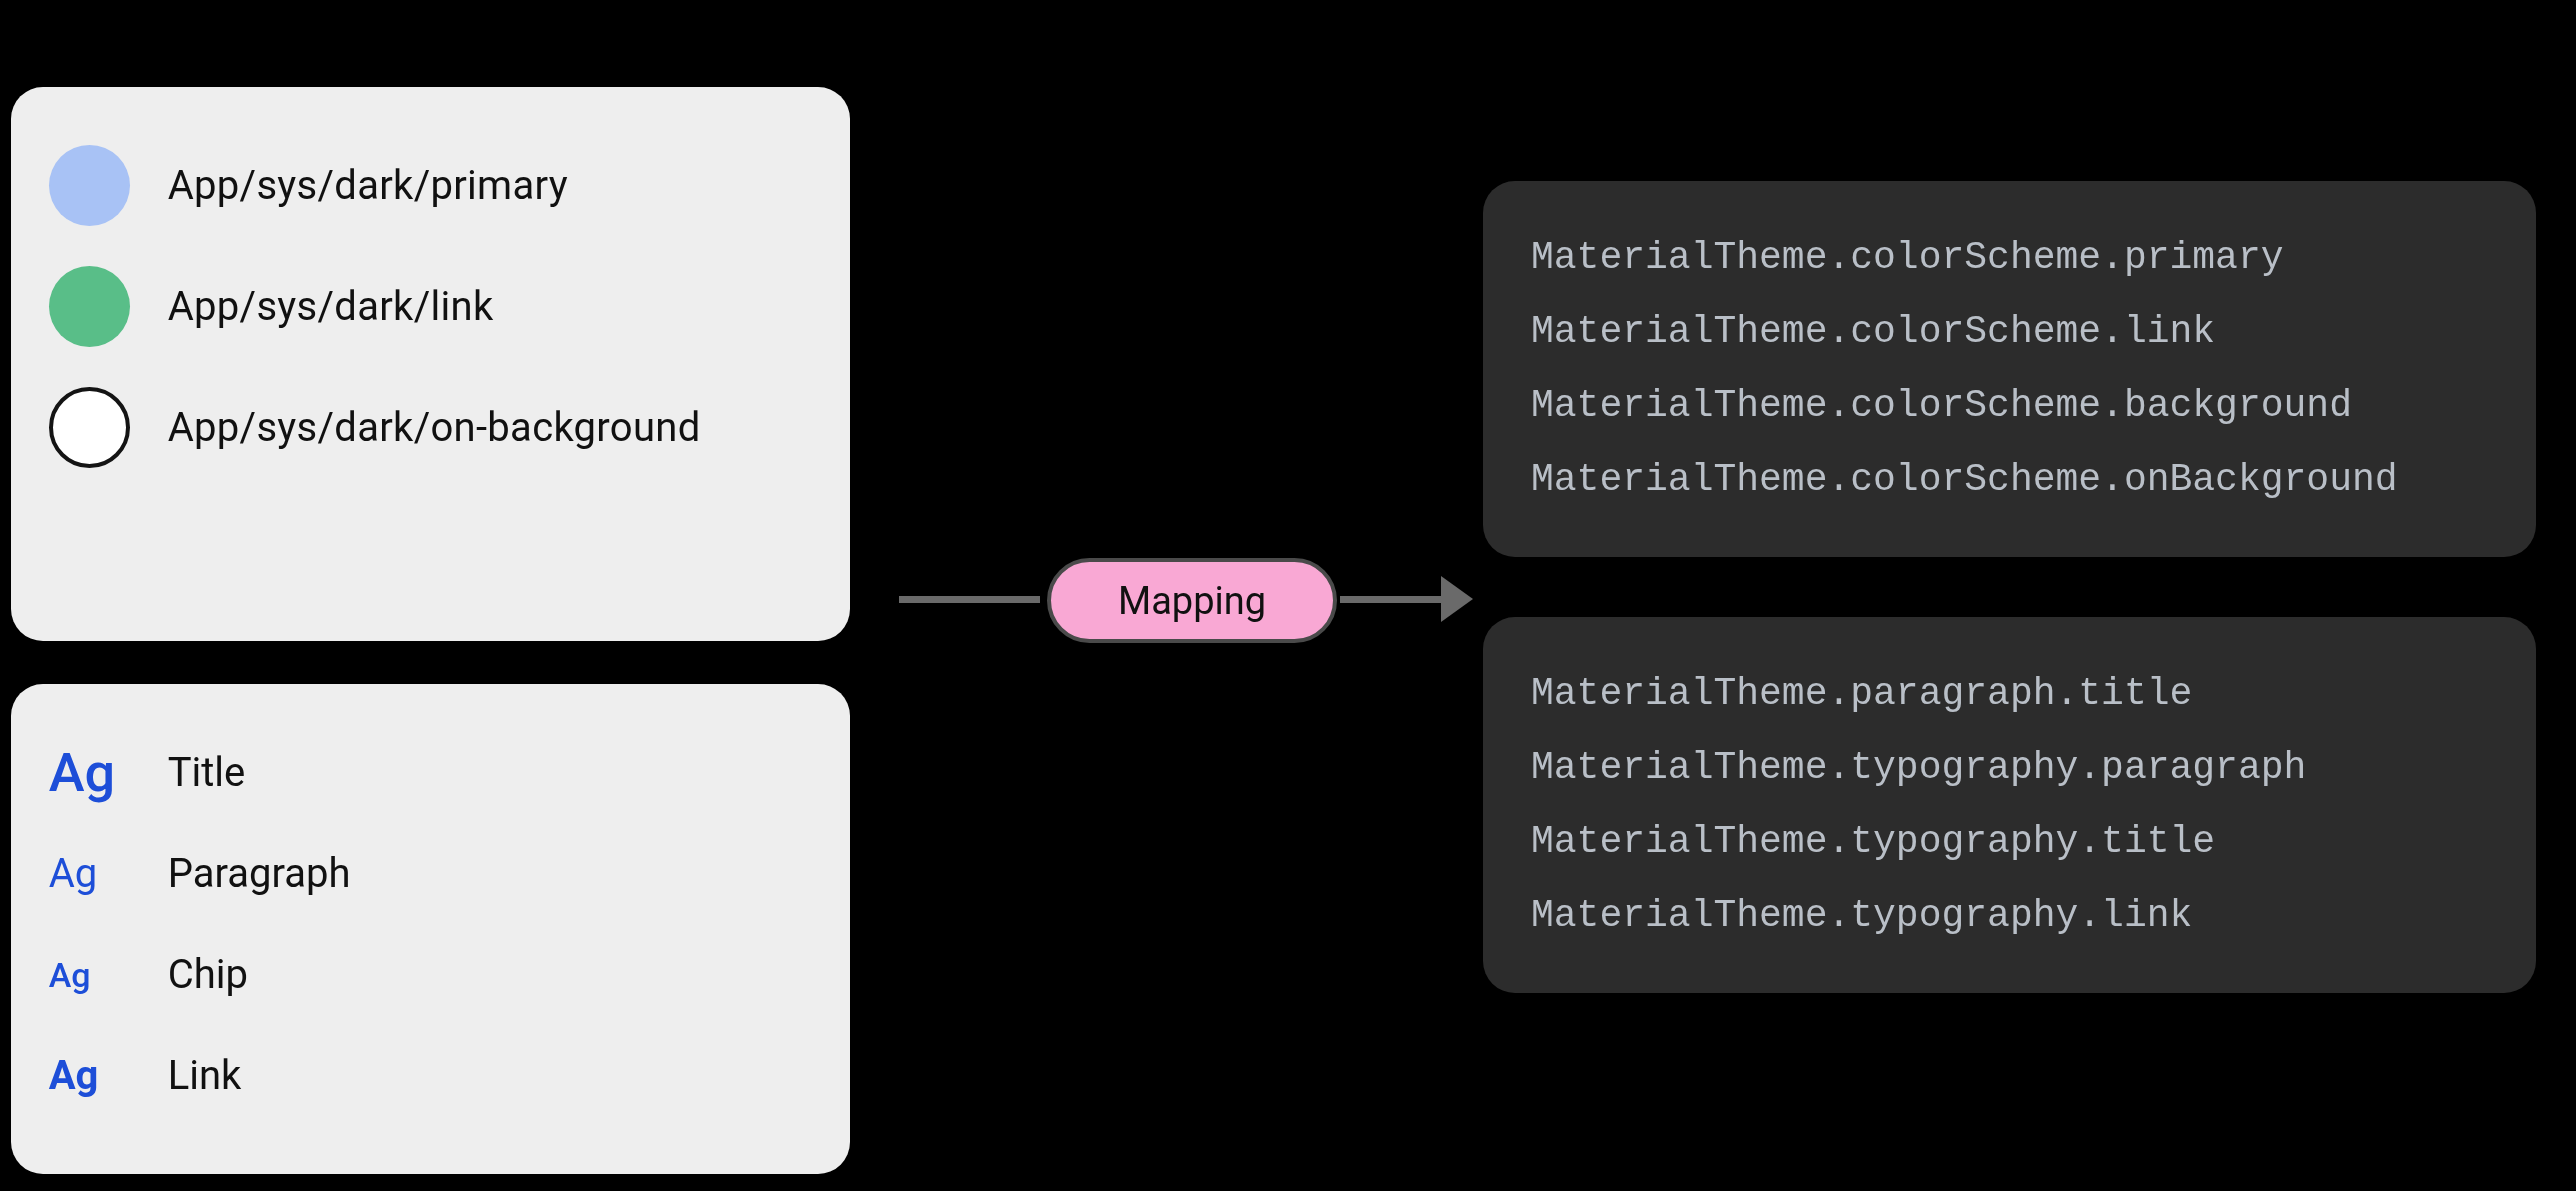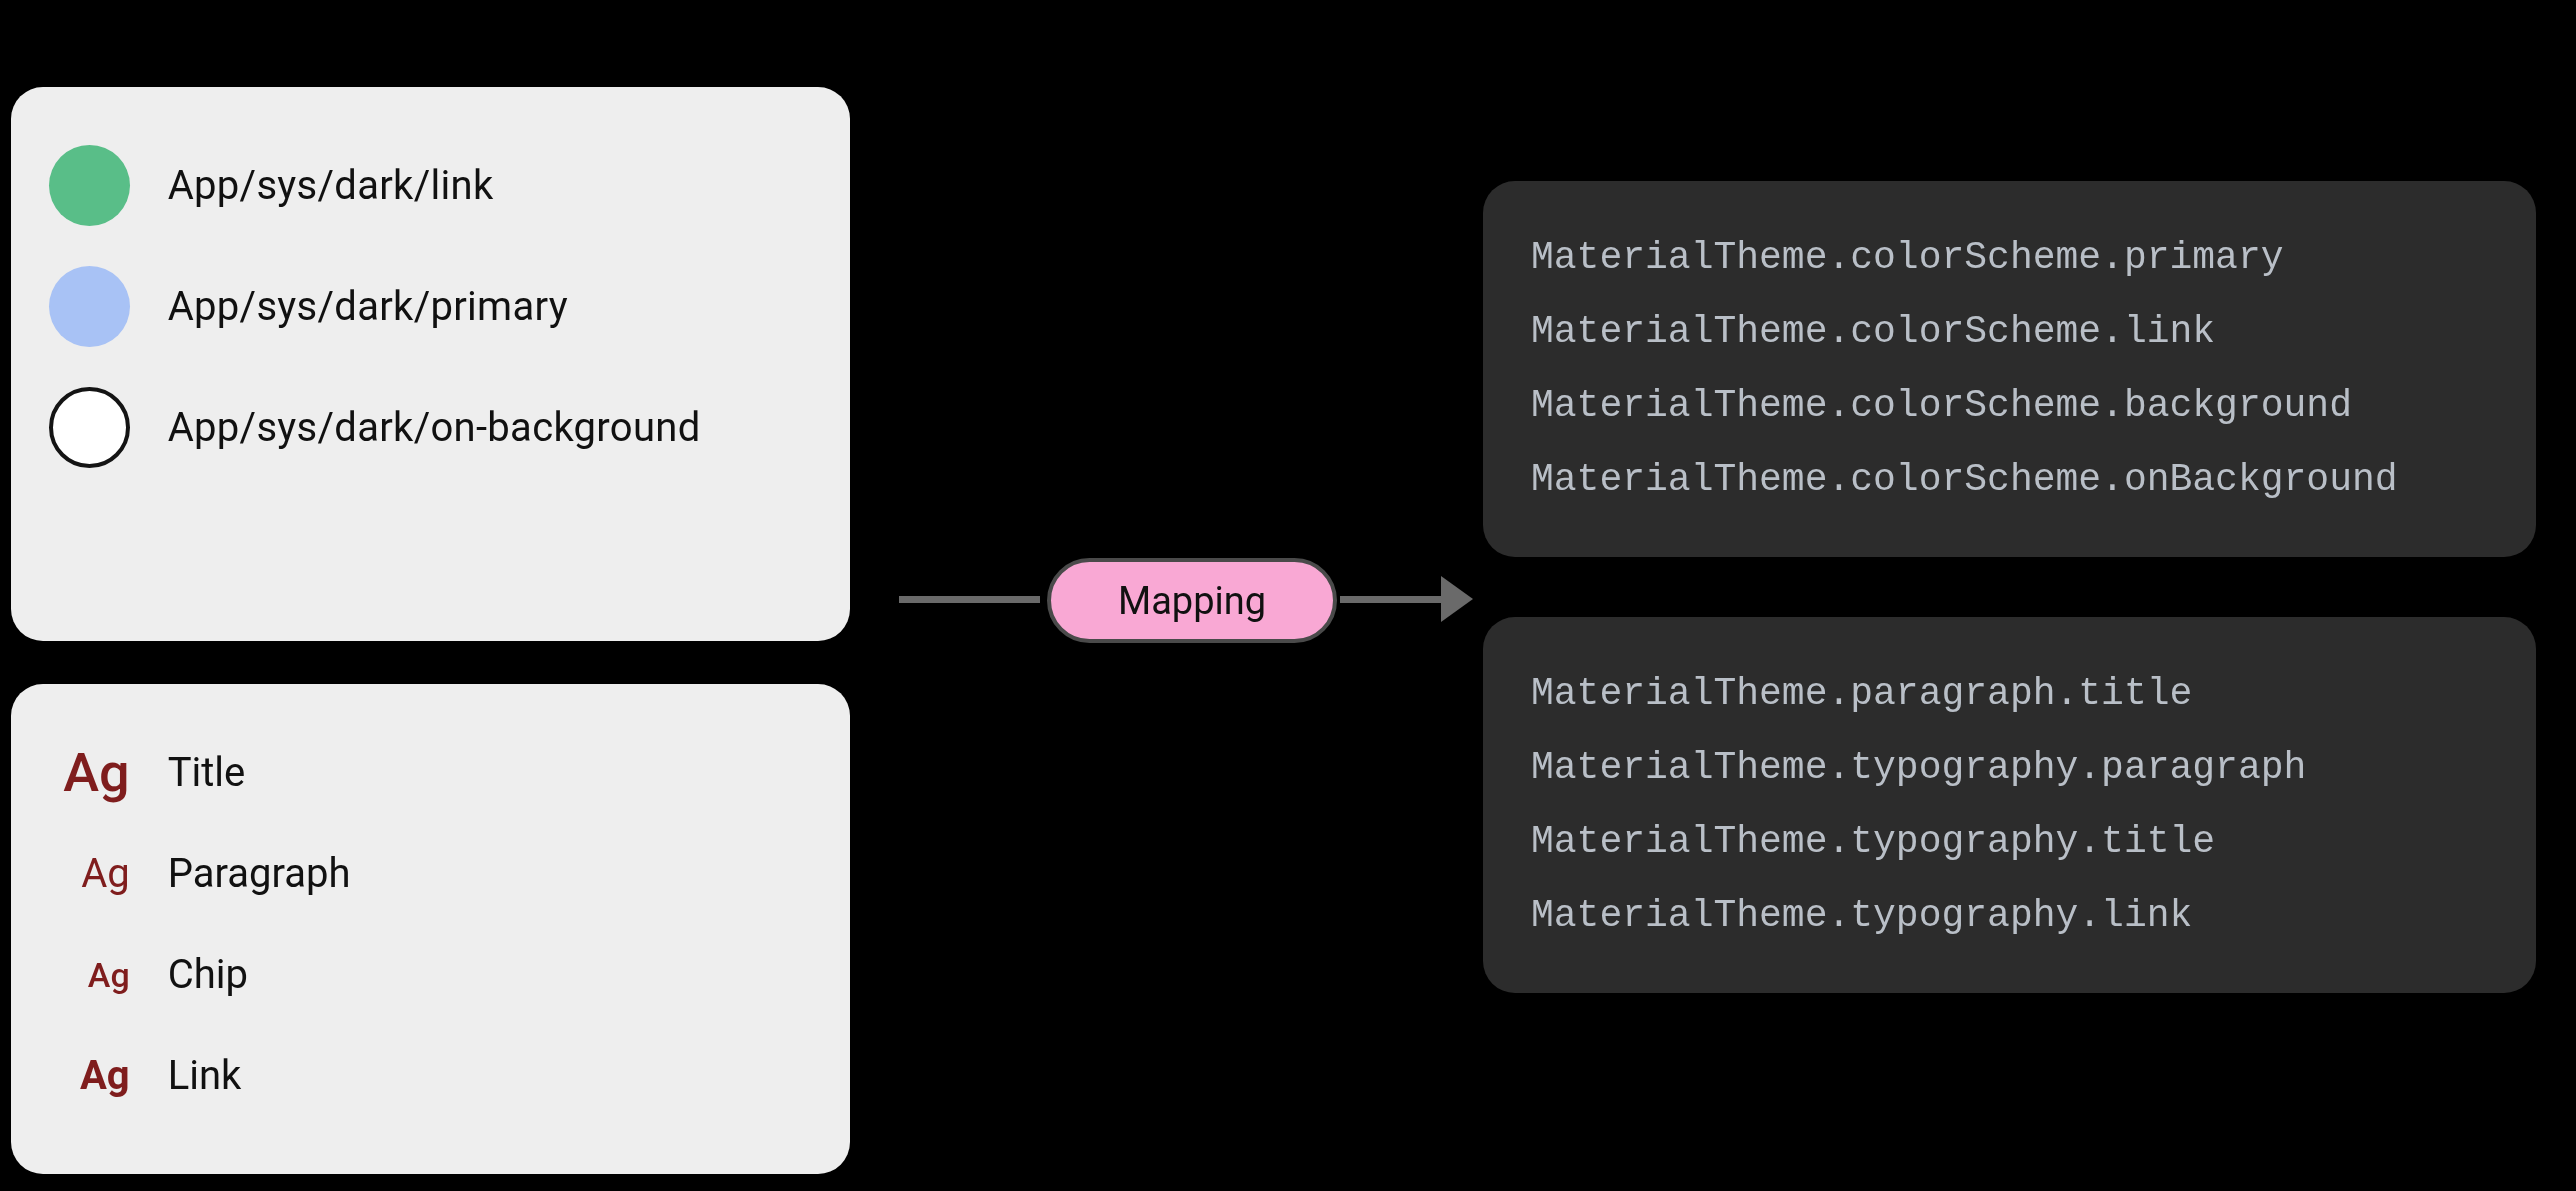--- a/index.html
+++ b/index.html
@@ -52,22 +52,22 @@
   }
 
   .type-row {
     display: flex;
     align-items: center;
     gap: 38px;
     height: 101px;
   }
   .glyph {
     width: 81px;
-    text-align: right;
-    color: #7f1d1d;
+    text-align: left;
+    color: #1d4ed8;
     flex: 0 0 81px;
   }
   .glyph.title { font-size: 54px; font-weight: 500; }
   .glyph.para  { font-size: 40px; font-weight: 400; }
   .glyph.chip  { font-size: 34px; font-weight: 500; }
   .glyph.link  { font-size: 40px; font-weight: 700; }
   .type-label {
     font-size: 40px;
     color: #111111;
   }
@@ -122,26 +122,26 @@
     border-left: 32px solid #6a6a6a;
   }
 </style>
 </head>
 <body>
 
 <div class="canvas" style="transform: scale(1);">
 
   <div class="panel-light colors-panel">
     <div class="color-row">
+      <div class="swatch" style="background:#a8c2f5"></div>
+      <div class="color-label">App/sys/dark/primary</div>
+    </div>
+    <div class="color-row">
       <div class="swatch" style="background:#59be88"></div>
       <div class="color-label">App/sys/dark/link</div>
-    </div>
-    <div class="color-row">
-      <div class="swatch" style="background:#a8c2f5"></div>
-      <div class="color-label">App/sys/dark/primary</div>
     </div>
     <div class="color-row">
       <div class="swatch stroke-dark" style="background:#ffffff"></div>
       <div class="color-label">App/sys/dark/on-background</div>
     </div>
   </div>
 
   <div class="panel-light type-panel">
     <div class="type-row">
       <div class="glyph title">Ag</div>

